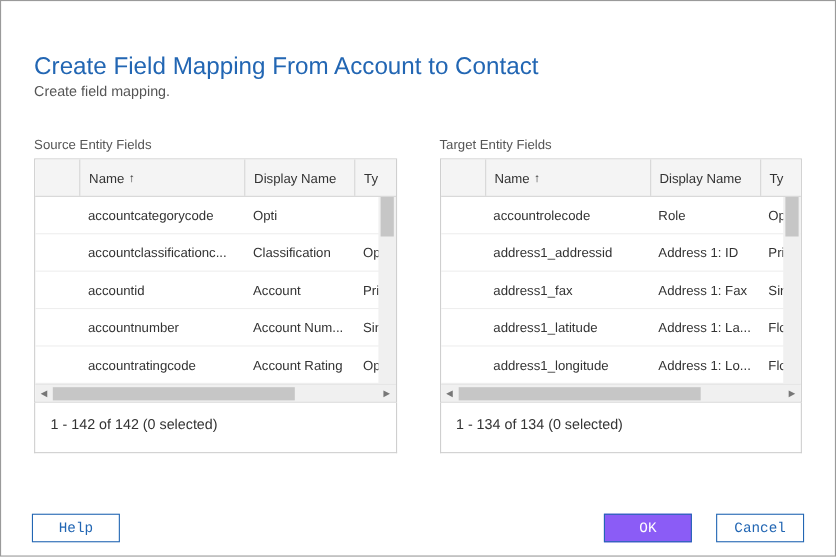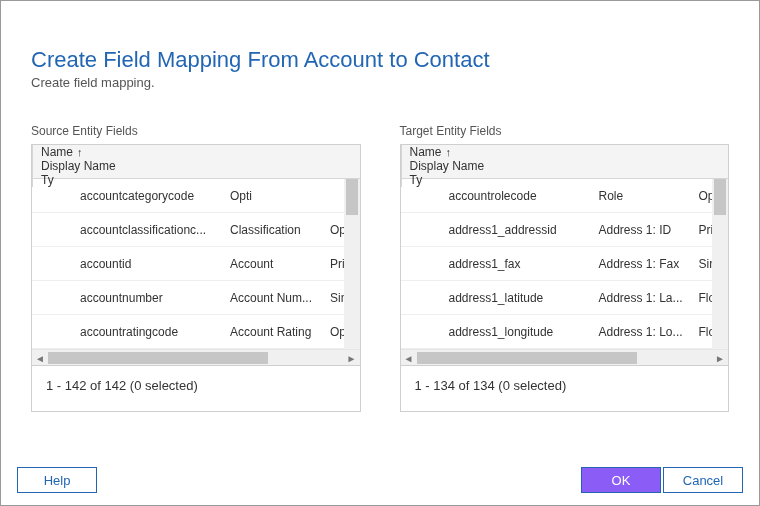--- a/index.html
+++ b/index.html
@@ -42,21 +42,20 @@
 }
 .grid {
   border: 1px solid #cfcfcf;
   position: relative;
 }
 .grid-head {
   display: flex;
   height: 34px;
   background: #f4f4f4;
   border-bottom: 1px solid #d6d6d6;
-  flex-direction: column;
 }
 .grid-body {
   height: 170px;
   overflow: hidden;
   position: relative;
 }
 .grid-row {
   display: flex;
   height: 34px;
   border-bottom: 1px solid #eee;
@@ -133,22 +132,23 @@
   border-top: none;
 }
 .footer {
   position: absolute;
   bottom: 0;
   left: 0;
   right: 0;
   height: 50px;
   display: flex;
   align-items: center;
-  padding: 0 16px;
-  gap: 2px;
+  padding: 0 28px;
+  gap: 22px;
+  font-family: Liberation Mono, monospace;
 }
 .spacer { flex: 1; }
 .btn {
   min-width: 80px;
   height: 26px;
   font-size: 13px;
   border: 1px solid #2266b3;
   background: #fff;
   color: #2266b3;
   display: flex;

